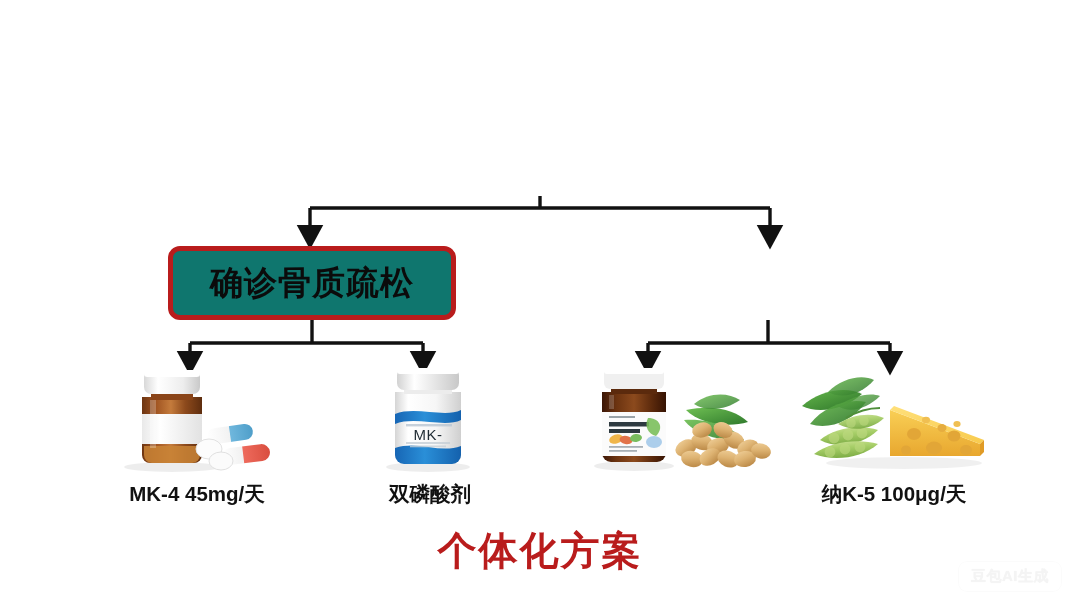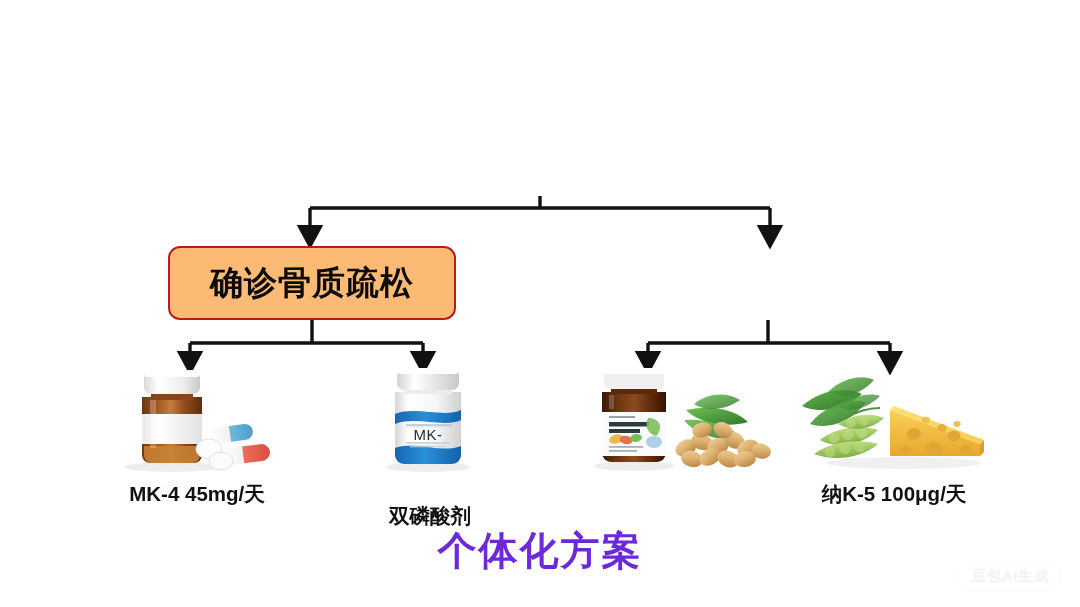--- a/index.html
+++ b/index.html
@@ -60,23 +60,23 @@
     font-weight: bold;
     color: #0b0b0b;
     letter-spacing: 1px;
     padding-top: 8px;
     box-sizing: border-box;
   }
 
   
   .node-box {
     position: absolute;
-    border: 2px solid #b91c1c;
+    border: 5px solid #b91c1c;
     border-radius: 12px;
-    background: #fdba74;
+    background: #0f766e;
     display: flex;
     align-items: center;
     justify-content: center;
     box-sizing: border-box;
   }
   .node-box .box-label {
     font-size: 33px;
     font-weight: bold;
     color: #0b0b0b;
     letter-spacing: 1px;
@@ -112,34 +112,34 @@
   .leaf-label {
     margin-top: 8px;
     font-size: 20.5px;
     font-weight: bold;
     color: #111111;
     white-space: nowrap;
     letter-spacing: 0px;
   }
 
   #leaf-mk4   { left: 104px;  top: 362px; width: 186px; }
-  #leaf-bisph { left: 340px;  top: 362px; width: 180px; gap: 22px; }
+  #leaf-bisph { left: 340px;  top: 362px; width: 180px; }
   #leaf-mk7   { left: 568px;  top: 362px; width: 208px; }
   #leaf-nak7  { left: 794px;  top: 362px; width: 200px; }
 
   
   #footer-title {
     position: absolute;
     left: 0;
     top: 524px;
     width: 1080px;
     text-align: center;
     font-size: 39px;
     font-weight: bold;
-    color: #6d28d9;
+    color: #b91c1c;
     letter-spacing: 2px;
   }
 
   
   #watermark {
     position: absolute;
     right: 18px;
     bottom: 15px;
     padding: 6px 13px;
     border-radius: 9px;

